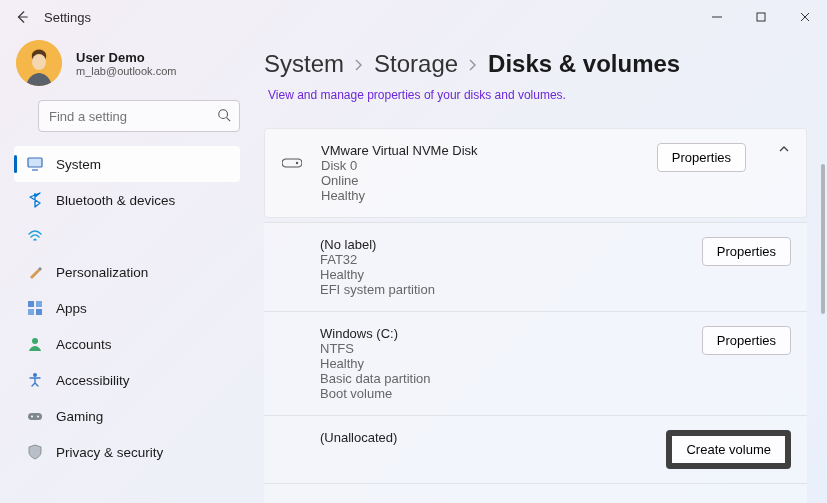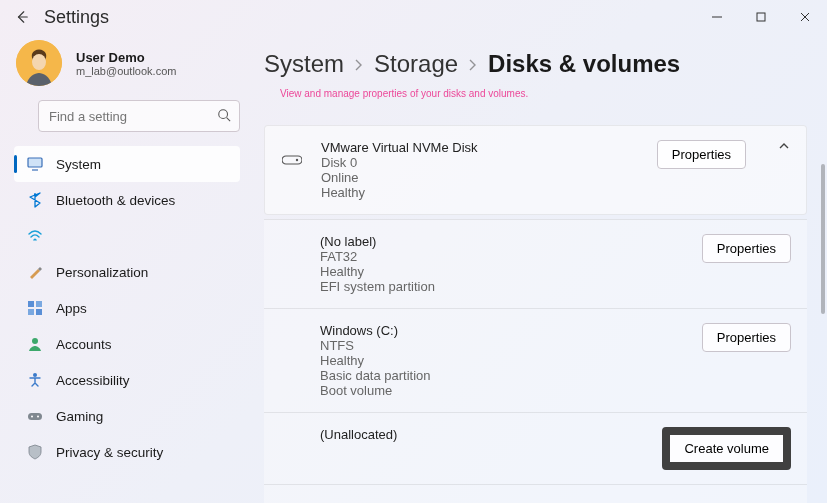--- a/index.html
+++ b/index.html
@@ -3,53 +3,53 @@
 <meta charset="utf-8">
 <style>
 * { box-sizing: border-box; margin: 0; padding: 0; }
 body {
   font-family: "Segoe UI", -apple-system, sans-serif;
   background: linear-gradient(135deg, #f4eef5 0%, #eef0f8 50%, #eaf0fb 100%);
   width: 827px; height: 503px; overflow: hidden; font-size: 13px; color: #1a1a1a;
 }
 .titlebar { height: 34px; display: flex; align-items: center; padding-left: 12px; }
 .back { width: 20px; height: 20px; display: flex; align-items: center; justify-content: center; cursor: pointer; margin-right: 12px; }
-.title { font-size: 18px; color: #2b2b2b; }
+.title { font-size: 13px; color: #2b2b2b; }
 .winctrls { margin-left: auto; display: flex; }
 .wc { width: 44px; height: 34px; display: flex; align-items: center; justify-content: center; cursor: pointer; }
 .layout { display: flex; height: calc(100% - 34px); }
 .sidebar { width: 250px; padding: 6px 10px 0 14px; }
 .user { display: flex; align-items: center; gap: 14px; margin-bottom: 14px; padding-left: 2px; }
 .avatar { width: 46px; height: 46px; border-radius: 50%; background: #f5b74a; display: flex; align-items: center; justify-content: center; position: relative; overflow: hidden; }
 .username { font-size: 13px; font-weight: 600; }
 .email { font-size: 11px; color: #555; }
 .search { position: relative; margin-bottom: 14px; margin-left: 24px; }
 .search input { width: 100%; height: 32px; padding: 0 30px 0 10px; border: 1px solid #d0c8d0; border-radius: 4px; background: rgba(255,255,255,0.7); font-size: 13px; outline: none; }
 .search .sicon { position: absolute; right: 9px; top: 8px; }
 .nav { list-style: none; }
 .nav li { display: flex; align-items: center; gap: 12px; height: 36px; padding-left: 12px; border-radius: 4px; cursor: pointer; font-size: 13.5px; position: relative; }
 .nav li.active { background: rgba(255,255,255,0.85); }
 .nav li.active::before { content: ""; position: absolute; left: 0; top: 9px; bottom: 9px; width: 3px; background: #0067c0; border-radius: 2px; }
 .icon { width: 18px; height: 18px; display: flex; align-items: center; justify-content: center; flex: 0 0 18px; }
 .main { flex: 1; padding: 16px 20px 0 14px; overflow-y: auto; }
 .bc { display: flex; align-items: center; gap: 10px; font-size: 24px; font-weight: 400; color: #333; }
 .bc .cur { font-weight: 700; color: #1a1a1a; }
 .sep svg { opacity: .6; }
-.sub { font-size: 10px; color: #ec4899; margin: 10px 0 26px 16px; }
+.sub { font-size: 12px; color: #6d28d9; margin: 10px 0 26px 4px; }
 .disk { background: rgba(255,255,255,0.55); border: 1px solid rgba(0,0,0,0.07); border-radius: 4px; padding: 14px 16px 14px 16px; margin-bottom: 4px; display: flex; align-items: flex-start; gap: 18px; }
 .diskicon { width: 22px; display: flex; justify-content: center; padding-top: 14px; }
 .diskinfo { flex: 1; }
 .dline { font-size: 13px; }
 .dtitle { color: #222; }
 .dsub { color: #666; }
 .btn { border: 1px solid #c9c4cc; background: rgba(255,255,255,0.8); border-radius: 4px; padding: 6px 14px; font-size: 13px; cursor: pointer; }
 .expand { margin-left: 14px; cursor: pointer; }
 .part { border-top: 1px solid rgba(0,0,0,0.08); padding: 14px 16px 14px 56px; display: flex; align-items: flex-start; gap: 18px; background: rgba(255,255,255,0.35); }
 .partinfo { flex: 1; }
-.hl { border: 8px solid #404040; }
+.hl { border: 6px solid #404040; }
 .scrollbar { position: absolute; right: 2px; top: 130px; width: 4px; height: 150px; background: rgba(0,0,0,0.25); border-radius: 2px; }
 </style>
 </head>
 <body>
 
 <div class="titlebar">
   <span class="back">
     <svg width="14" height="14" viewBox="0 0 16 16">
         <path d="M10 2 4 8l6 6" stroke="#333" stroke-width="1.3" fill="none" stroke-linecap="round"></path>
         <path d="M4 8h10" stroke="#333" stroke-width="1.3" stroke-linecap="round"></path>

